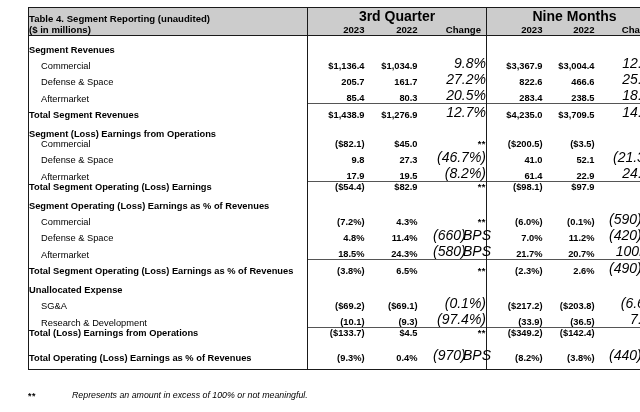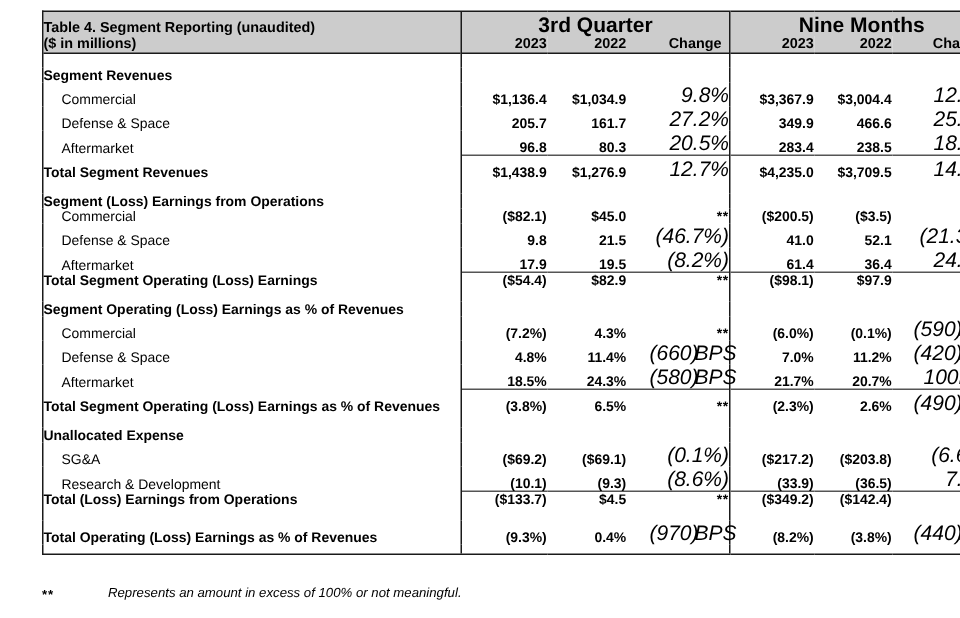--- a/index.html
+++ b/index.html
@@ -202,27 +202,27 @@
         <td class="chg">9.8%</td>
         <td class="num sep-left">$3,367.9</td>
         <td class="num">$3,004.4</td>
         <td class="chg outer-right">12.1%</td>
       </tr>
       <tr>
         <td class="lbl indent outer-left">Defense &amp; Space</td>
         <td class="num sep-left">205.7</td>
         <td class="num">161.7</td>
         <td class="chg">27.2%</td>
-        <td class="num sep-left">349.9</td>
+        <td class="num sep-left">822.6</td>
         <td class="num">466.6</td>
         <td class="chg outer-right">25.1%</td>
       </tr>
       <tr>
         <td class="lbl indent outer-left">Aftermarket</td>
-        <td class="num sep-left">96.8</td>
+        <td class="num sep-left">85.4</td>
         <td class="num">80.3</td>
         <td class="chg">20.5%</td>
         <td class="num sep-left">283.4</td>
         <td class="num">238.5</td>
         <td class="chg outer-right">18.8%</td>
       </tr>
       <tr class="rule-top">
         <td class="lbl bold outer-left">Total Segment Revenues</td>
         <td class="num sep-left ruleable">$1,438.9</td>
         <td class="num ruleable">$1,276.9</td>
@@ -256,33 +256,33 @@
         <td class="num sep-left">($82.1)</td>
         <td class="num">$45.0</td>
         <td class="stars">**</td>
         <td class="num sep-left">($200.5)</td>
         <td class="num">($3.5)</td>
         <td class="stars outer-right">**</td>
       </tr>
       <tr>
         <td class="lbl indent outer-left">Defense &amp; Space</td>
         <td class="num sep-left">9.8</td>
-        <td class="num">21.5</td>
+        <td class="num">27.3</td>
         <td class="chg">(46.7%)</td>
         <td class="num sep-left">41.0</td>
         <td class="num">52.1</td>
         <td class="chg outer-right">(21.3%)</td>
       </tr>
       <tr>
         <td class="lbl indent outer-left">Aftermarket</td>
         <td class="num sep-left">17.9</td>
         <td class="num">19.5</td>
         <td class="chg">(8.2%)</td>
         <td class="num sep-left">61.4</td>
-        <td class="num">36.4</td>
+        <td class="num">22.9</td>
         <td class="chg outer-right">24.5%</td>
       </tr>
       <tr class="rule-top">
         <td class="lbl bold outer-left">Total Segment Operating (Loss) Earnings</td>
         <td class="num sep-left ruleable">($54.4)</td>
         <td class="num ruleable">$82.9</td>
         <td class="stars ruleable">**</td>
         <td class="num sep-left ruleable">($98.1)</td>
         <td class="num ruleable">$97.9</td>
         <td class="stars outer-right ruleable">**</td>
@@ -369,21 +369,21 @@
         <td class="num">($69.1)</td>
         <td class="chg">(0.1%)</td>
         <td class="num sep-left">($217.2)</td>
         <td class="num">($203.8)</td>
         <td class="chg outer-right">(6.6%)</td>
       </tr>
       <tr>
         <td class="lbl indent outer-left">Research &amp; Development</td>
         <td class="num sep-left">(10.1)</td>
         <td class="num">(9.3)</td>
-        <td class="chg">(8.6%)</td>
+        <td class="chg">(97.4%)</td>
         <td class="num sep-left">(33.9)</td>
         <td class="num">(36.5)</td>
         <td class="chg outer-right">7.1%</td>
       </tr>
       <tr class="rule-top">
         <td class="lbl bold outer-left">Total (Loss) Earnings from Operations</td>
         <td class="num sep-left ruleable">($133.7)</td>
         <td class="num ruleable">$4.5</td>
         <td class="stars ruleable">**</td>
         <td class="num sep-left ruleable">($349.2)</td>

